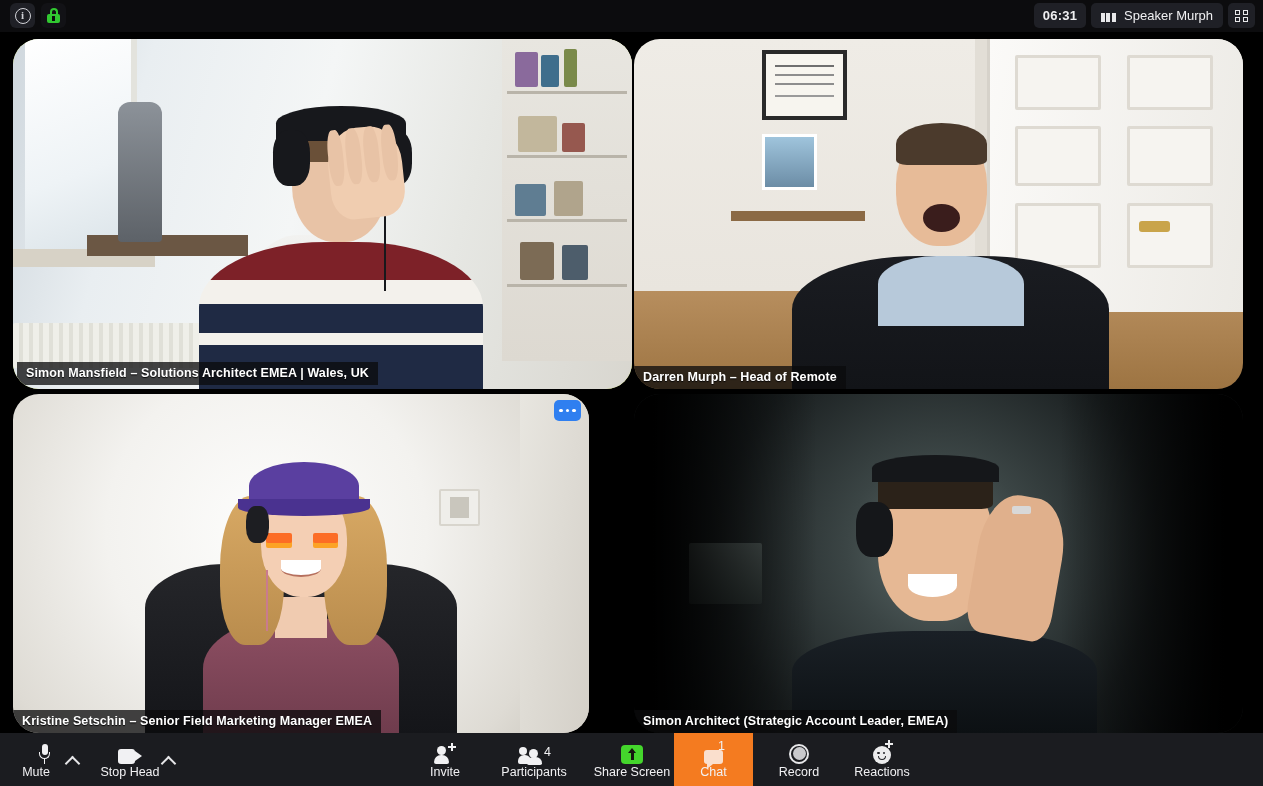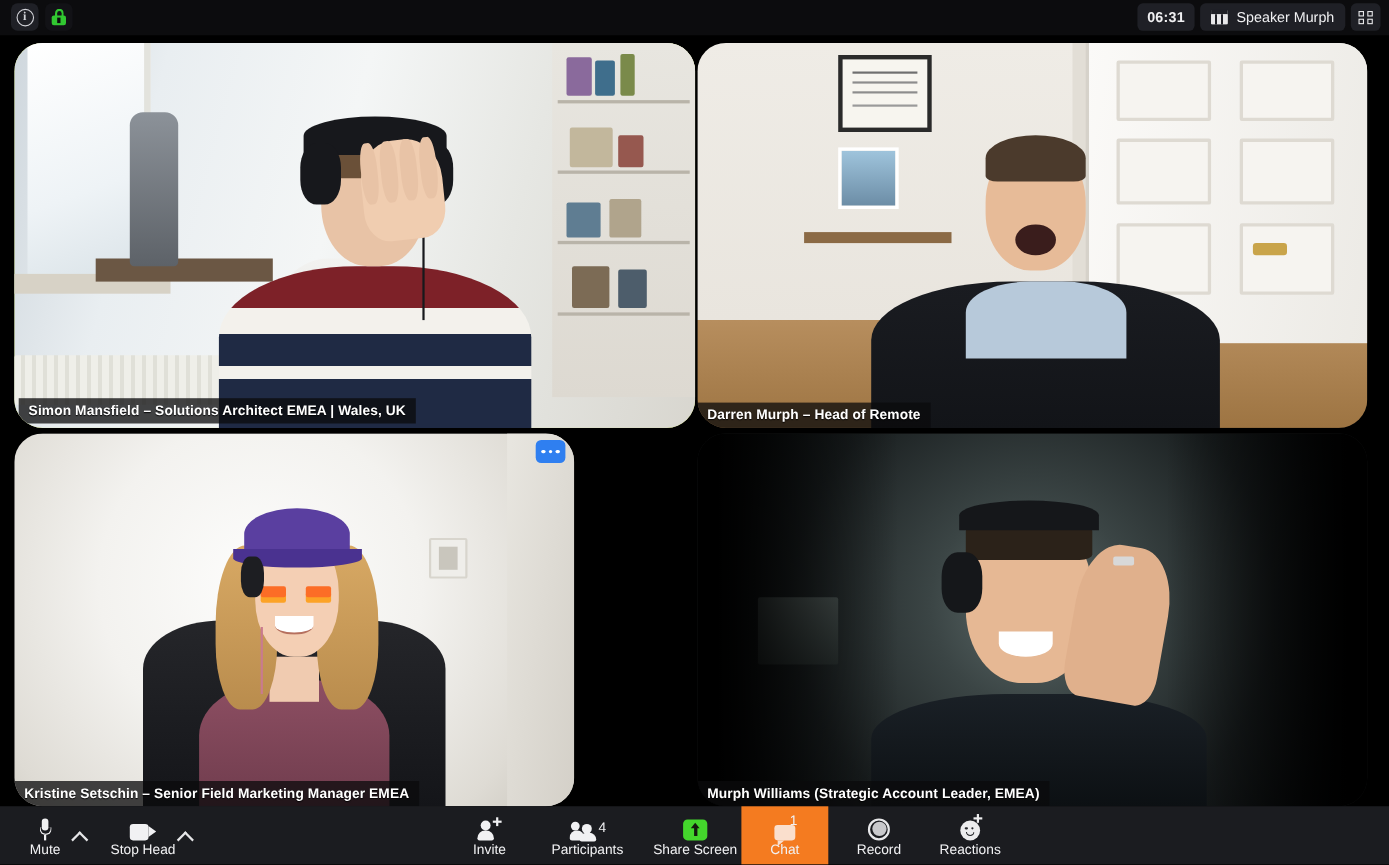--- a/index.html
+++ b/index.html
@@ -135,21 +135,21 @@
   #t2cert i { position:absolute; left:12%; top:18%; width:76%; height:4%; background:#6f6f6f; box-shadow:0 9px 0 #8d8d8d,0 18px 0 #8d8d8d,0 30px 0 #9a9a9a; }
   #t2pic { position:absolute; left:21%; top:27%; width:9%; height:16%; background:linear-gradient(180deg,#9fc4dc,#6c8da6); border:3px solid #fff; }
   #t2body { position:absolute; left:26%; top:62%; width:52%; height:38%; background:linear-gradient(180deg,#1a1c21,#121418); border-radius:40% 40% 0 0; }
   #t2shirt { position:absolute; left:40%; top:62%; width:24%; height:20%; background:#b7c9da; border-radius:40% 40% 0 0; }
   #t2head { position:absolute; left:43%; top:26%; width:15%; height:33%; background:#e7bb98; border-radius:47% 47% 45% 45%; }
   #t2hair { position:absolute; left:43%; top:24%; width:15%; height:12%; background:#4b3a2c; border-radius:50% 50% 12% 12%; }
   #t2mouth { position:absolute; left:47.5%; top:47%; width:6%; height:8%; background:#3a1d1c; border-radius:50%; }
   #t2logo { position:absolute; left:47%; top:76%; width:7%; height:10%; opacity:.55; }
 
   
-  #tile-3 { left:13px; top:362px; width:509px; height:339px; }
+  #tile-3 { left:13px; top:362px; width:576px; height:339px; }
   #t3bg { position:absolute; inset:0; background:radial-gradient(circle at 44% 40%,#fdfdfc 0%,#f3f2ef 42%,#dedbd4 78%,#c7c3ba 100%); }
   #t3sw { position:absolute; left:74%; top:28%; width:7%; height:11%; background:#efeeea; border:2px solid #d8d5cd; border-radius:2px; }
   #t3sw i { position:absolute; left:24%; top:18%; width:52%; height:64%; background:#c9c6bd; }
   #t3door { position:absolute; left:88%; top:0; width:12%; height:100%; background:linear-gradient(100deg,#e8e6e0,#d4d0c8); }
   #t3chair { position:absolute; left:23%; top:50%; width:54%; height:50%; background:linear-gradient(180deg,#25262a,#141519); border-radius:26% 26% 0 0; }
   #t3body { position:absolute; left:33%; top:66%; width:34%; height:34%; background:linear-gradient(180deg,#8e4f63,#6f3c4d); border-radius:44% 44% 0 0; }
   #t3neck { position:absolute; left:45.5%; top:60%; width:9%; height:12%; background:#f0cbb0; }
   #t3hairL { position:absolute; left:36%; top:30%; width:11%; height:44%; background:linear-gradient(180deg,#d8a964,#b98c4d); border-radius:48% 20% 40% 40%; }
   #t3hairR { position:absolute; left:54%; top:30%; width:11%; height:44%; background:linear-gradient(180deg,#d8a964,#b98c4d); border-radius:20% 48% 40% 40%; }
   #t3head { position:absolute; left:43%; top:27%; width:15%; height:33%; background:#f4cfb4; border-radius:47% 47% 46% 46%; }
@@ -182,21 +182,21 @@
     background:#1b1c20; z-index:40;
   }
   .tbtn {
     position:absolute; top:0; height:53px;
     display:flex; flex-direction:column; align-items:center; justify-content:center;
     gap:2px; color:#f1f1f3; font-size:12.5px; cursor:pointer;
   }
   .tbtn .lbl { line-height:13px; }
   .icon-wrap { position:relative; height:23px; display:flex; align-items:flex-end; justify-content:center; }
 
-  #btn-mute { left:20px; width:42px; }
+  #btn-mute { left:8px; width:42px;align-items:flex-end; }
   .mic { position:relative; width:11px; height:20px; }
   .mic-cap { position:absolute; left:2.5px; top:0; width:6px; height:11px; background:#f1f1f3; border-radius:3px; }
   .mic-arc { position:absolute; left:0; top:8px; width:11px; height:7px; border:1.8px solid #f1f1f3; border-top:none; border-radius:0 0 7px 7px; }
   .mic-stem { position:absolute; left:4.6px; top:15px; width:1.8px; height:5px; background:#f1f1f3; }
 
   #btn-mute-menu { left:56px; width:32px; }
   #btn-stopvideo { left:92px; width:76px; }
   .cam { position:relative; width:24px; height:15px; }
   .cam-body { position:absolute; left:0; top:0; width:17px; height:15px; background:#f1f1f3; border-radius:3px; }
   .cam-lens { position:absolute; right:0; top:2.5px; width:0; height:0; border-top:5px solid transparent; border-bottom:5px solid transparent; border-left:7px solid #f1f1f3; }
@@ -408,21 +408,21 @@
           <div id="t4darkR"></div>
         <div id="t4body"></div>
         <div id="t4head"></div>
           <div id="t4hair"></div>
         <div id="t4band"></div>
           <div id="t4hsL"></div>
         <div id="t4mouth"></div>
         <div id="t4arm"></div>
           <div id="t4ring"></div>
       </div>
-      <div class="nameplate">Murph Williams (Strategic Account Leader, EMEA)</div>
+      <div class="nameplate">Simon Architect (Strategic Account Leader, EMEA)</div>
     </div>
   </div>
 
   <div id="toolbar">
 
     <div class="tbtn" id="btn-mute">
       <div class="icon-wrap">
           <div class="mic">
         <div class="mic-cap"></div>
             <div class="mic-arc"></div>

